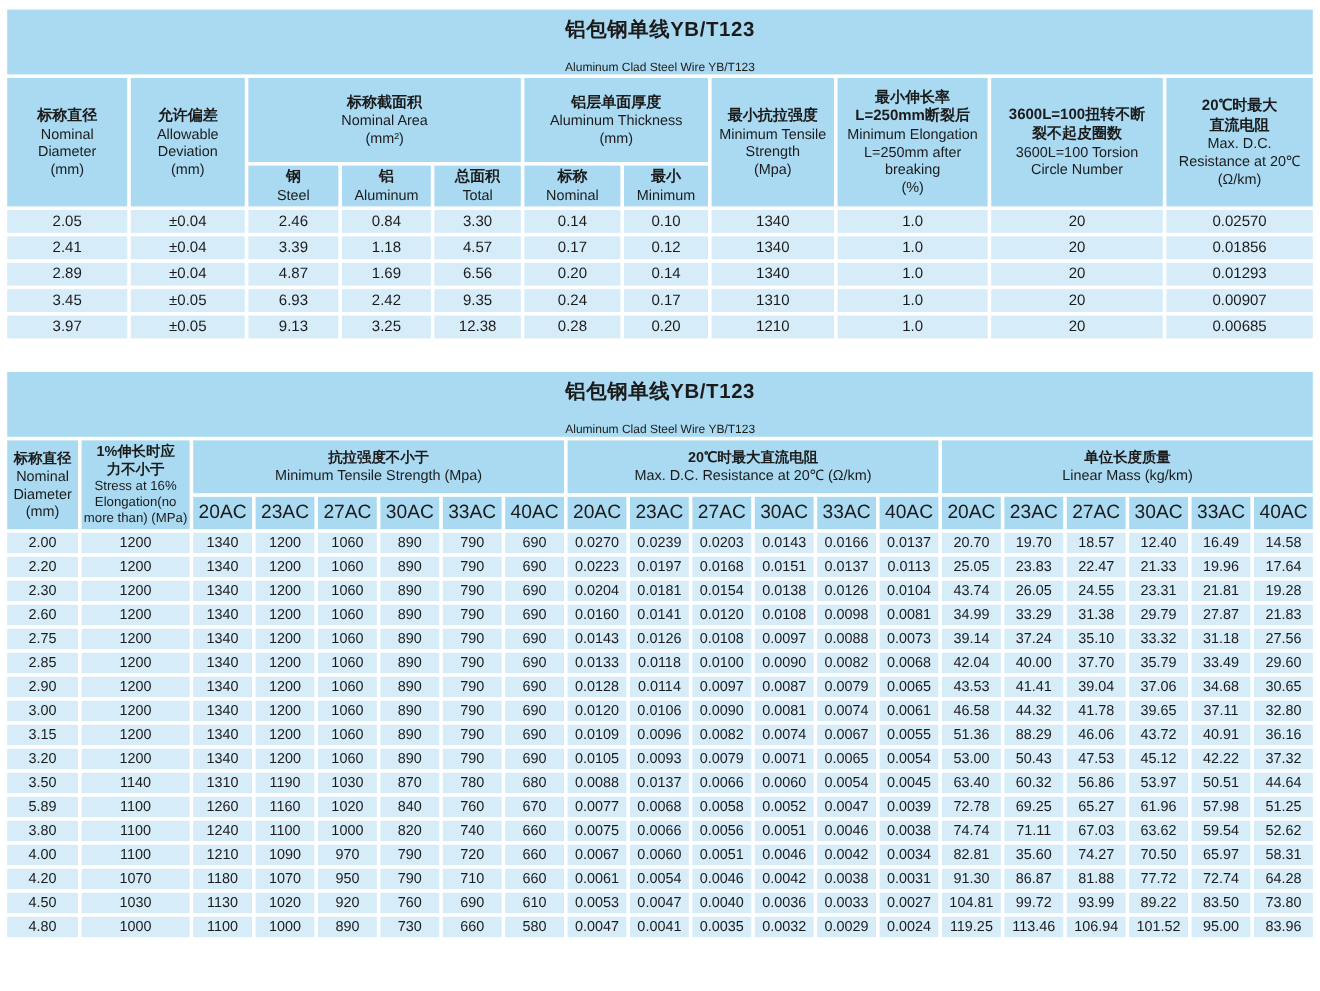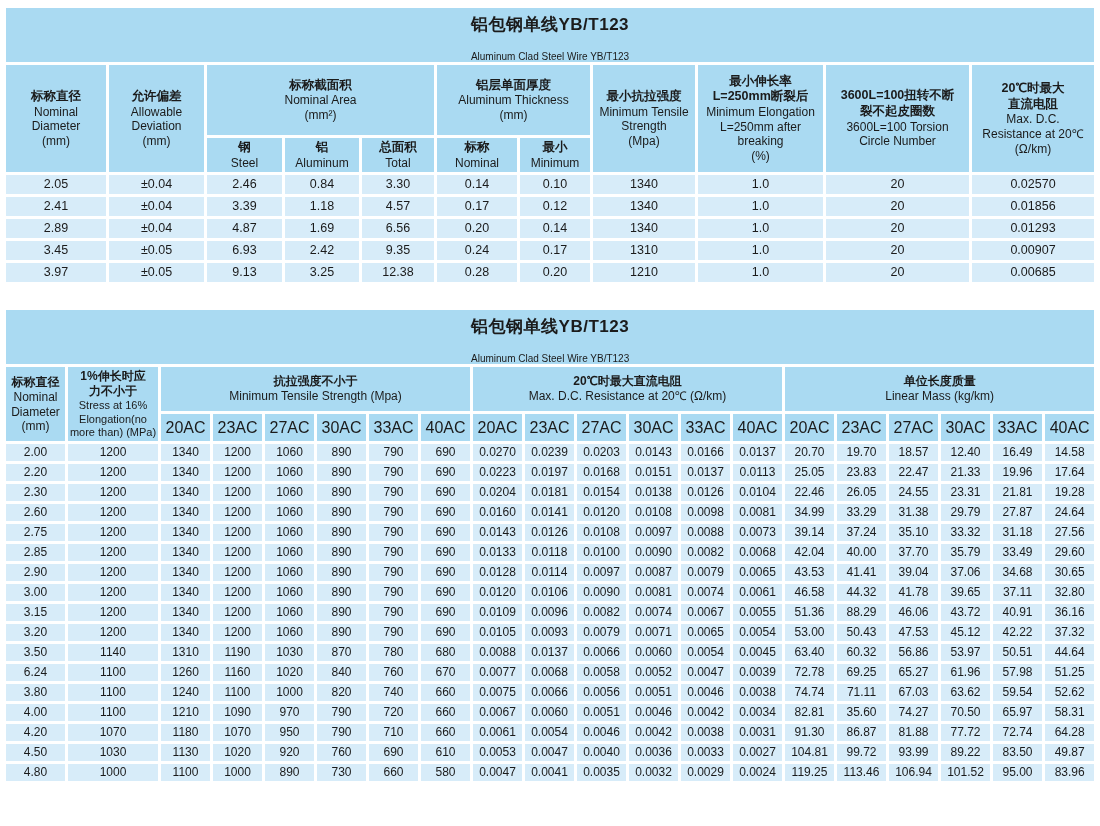--- a/index.html
+++ b/index.html
@@ -340,21 +340,21 @@
           <td class="data">1060</td>
           <td class="data">890</td>
           <td class="data">790</td>
           <td class="data">690</td>
           <td class="data">0.0204</td>
           <td class="data">0.0181</td>
           <td class="data">0.0154</td>
           <td class="data">0.0138</td>
           <td class="data">0.0126</td>
           <td class="data">0.0104</td>
-          <td class="data">22.46</td>
+          <td class="data">43.74</td>
           <td class="data">26.05</td>
           <td class="data">24.55</td>
           <td class="data">23.31</td>
           <td class="data">21.81</td>
           <td class="data">19.28</td>
         </tr>
         <tr>
           <td class="data">2.60</td>
           <td class="data">1200</td>
           <td class="data">1340</td>
@@ -367,21 +367,21 @@
           <td class="data">0.0141</td>
           <td class="data">0.0120</td>
           <td class="data">0.0108</td>
           <td class="data">0.0098</td>
           <td class="data">0.0081</td>
           <td class="data">34.99</td>
           <td class="data">33.29</td>
           <td class="data">31.38</td>
           <td class="data">29.79</td>
           <td class="data">27.87</td>
-          <td class="data">24.64</td>
+          <td class="data">21.83</td>
         </tr>
         <tr>
           <td class="data">2.75</td>
           <td class="data">1200</td>
           <td class="data">1340</td>
           <td class="data">1200</td>
           <td class="data">1060</td>
           <td class="data">890</td>
           <td class="data">790</td>
           <td class="data">690</td>
@@ -524,21 +524,21 @@
           <td class="data">0.0054</td>
           <td class="data">0.0045</td>
           <td class="data">63.40</td>
           <td class="data">60.32</td>
           <td class="data">56.86</td>
           <td class="data">53.97</td>
           <td class="data">50.51</td>
           <td class="data">44.64</td>
         </tr>
         <tr>
-          <td class="data">6.24</td>
+          <td class="data">5.89</td>
           <td class="data">1100</td>
           <td class="data">1260</td>
           <td class="data">1160</td>
           <td class="data">1020</td>
           <td class="data">840</td>
           <td class="data">760</td>
           <td class="data">670</td>
           <td class="data">0.0077</td>
           <td class="data">0.0068</td>
           <td class="data">0.0058</td>
@@ -631,21 +631,21 @@
           <td class="data">0.0047</td>
           <td class="data">0.0040</td>
           <td class="data">0.0036</td>
           <td class="data">0.0033</td>
           <td class="data">0.0027</td>
           <td class="data">104.81</td>
           <td class="data">99.72</td>
           <td class="data">93.99</td>
           <td class="data">89.22</td>
           <td class="data">83.50</td>
-          <td class="data">49.87</td>
+          <td class="data">73.80</td>
         </tr>
         <tr>
           <td class="data">4.80</td>
           <td class="data">1000</td>
           <td class="data">1100</td>
           <td class="data">1000</td>
           <td class="data">890</td>
           <td class="data">730</td>
           <td class="data">660</td>
           <td class="data">580</td>

